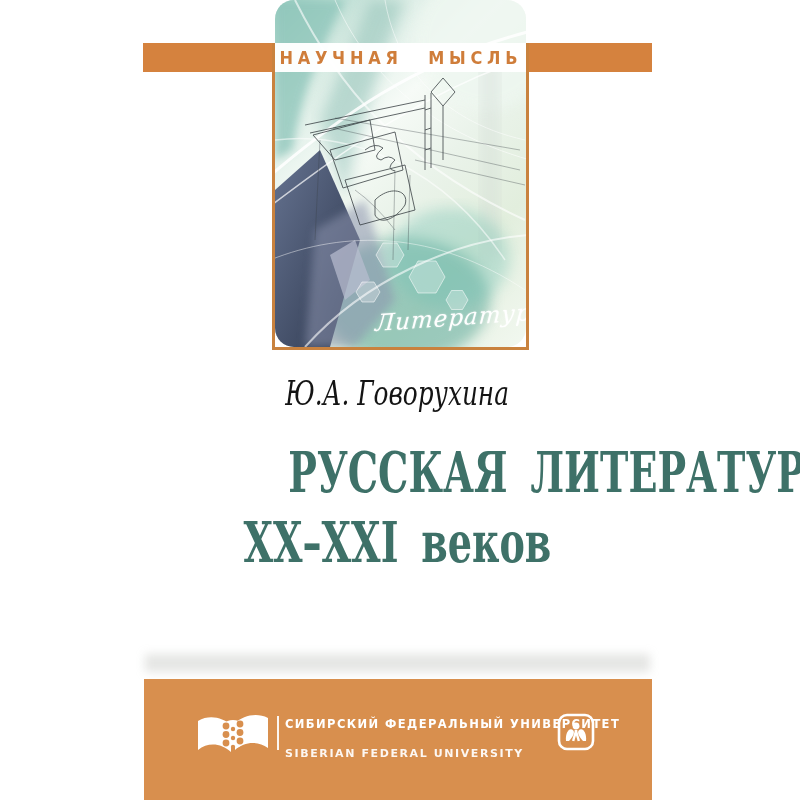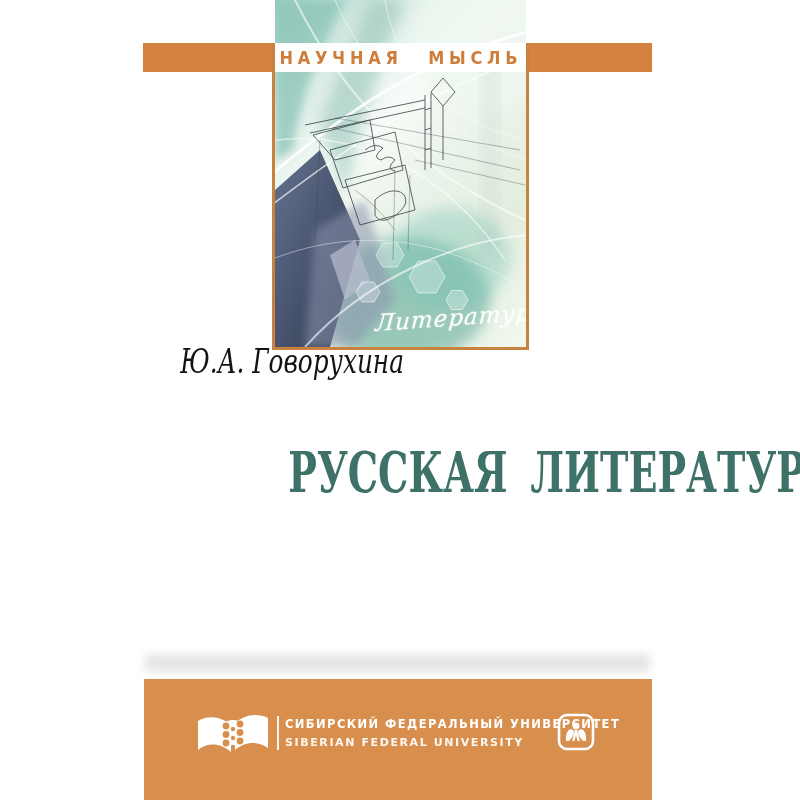--- a/index.html
+++ b/index.html
@@ -6,61 +6,61 @@
   .stage{position:relative;width:800px;height:800px;background:#ffffff;overflow:hidden;
          font-family:"DejaVu Sans",sans-serif;}
 
   
   .band{position:absolute;top:43px;height:29px;background:#d5823e;}
   .band-left{left:143px;width:132px;}
   .band-right{left:529px;width:123px;}
 
   
   .art{position:absolute;left:275px;top:0;width:251px;height:347px;overflow:hidden;
-       background:linear-gradient(135deg,#9ccec2 0%,#d9ece4 20%,#f7fbf7 38%,#eaf3ea 55%,#e2eedd 75%,#f2f8f0 100%);}
+       background:linear-gradient(135deg,#9ccec2 0%,#d9ece4 20%,#f7fbf7 38%,#eaf3ea 55%,#e2eedd 75%,#f2f8f0 100%);border-radius:19px;}
   .art svg{position:absolute;left:0;top:0;}
   .edge{position:absolute;background:#c9823e;}
   .edge-left{left:272px;top:43px;width:3px;height:307px;}
   .edge-right{left:526px;top:43px;width:3px;height:307px;}
   .edge-bottom{left:272px;top:347px;width:257px;height:3px;}
 
   
   .series-strip{position:absolute;left:0;right:0;top:43px;height:29px;background:rgba(255,255,255,.97);
                 display:flex;align-items:center;justify-content:center;z-index:5;}
   .series-strip span{color:#cf7d3a;font-weight:bold;font-size:17px;letter-spacing:5px;word-spacing:16px;
                      white-space:nowrap;transform:scaleX(.95);font-family:"DejaVu Sans",sans-serif;}
 
   
   .signature{position:absolute;left:100px;top:304px;z-index:4;color:#ffffff;
              font-family:"DejaVu Serif",serif;font-style:italic;font-size:23px;letter-spacing:1px;
              transform:rotate(-4deg) skewX(-8deg);text-shadow:0 0 2px rgba(255,255,255,.55);white-space:nowrap;}
 
   
-  .author{position:absolute;left:143px;width:509px;top:342px;text-align:left;}
+  .author{position:absolute;left:143px;width:509px;top:374px;text-align:center;}
   .author span{display:inline-block;font-family:"DejaVu Serif",serif;font-style:italic;font-size:33px;
                color:#141414;transform:scaleX(.75);white-space:nowrap;}
 
   
   .title{position:absolute;left:143px;width:509px;top:437px;text-align:center;}
   .t-line{height:70px;line-height:70px;white-space:nowrap;}
   .t-line span{display:inline-block;font-family:"DejaVu Serif",serif;font-weight:bold;font-size:56px;
                color:#3e7168;transform:scaleX(.68);word-spacing:14px;white-space:nowrap;}
 
   
   .streak{position:absolute;left:145px;top:654px;width:505px;height:18px;
           background:rgba(160,166,158,.28);filter:blur(5px);}
 
   
   .pub-band{position:absolute;left:144px;top:679px;width:508px;height:121px;
             background:#d88f4e;border-bottom:2px solid #c8813f;}
   .sfu-logo{position:absolute;left:52px;top:32px;}
   .logo-divider{position:absolute;left:133px;top:37px;width:2px;height:34px;background:rgba(255,255,255,.92);}
   .uni-text{position:absolute;left:141px;top:38px;color:#ffffff;}
   .uni-ru{font-size:11.5px;font-weight:bold;letter-spacing:1.4px;white-space:nowrap;}
-  .uni-en{margin-top:5px;font-size:11px;font-weight:bold;letter-spacing:1.6px;color:rgba(255,255,255,.93);white-space:nowrap;}
+  .uni-en{margin-top:16px;font-size:11px;font-weight:bold;letter-spacing:1.6px;color:rgba(255,255,255,.93);white-space:nowrap;}
   .infra-logo{position:absolute;left:413px;top:34px;}
 </style>
 </head>
 <body>
 
 <div class="stage">
 
   <div class="band band-left"></div>
   <div class="band band-right"></div>
 
@@ -145,20 +145,21 @@
   <div class="edge edge-left"></div>
   <div class="edge edge-right"></div>
   <div class="edge edge-bottom"></div>
 
   <div class="author">
     <span>Ю.А. Говорухина</span>
   </div>
 
   <div class="title">
     <div class="t-line"><span>РУССКАЯ ЛИТЕРАТУРНАЯ</span></div>
+    <div class="t-line"><span>XX–XXI веков</span></div>
   </div>
 
   <div class="streak"></div>
 
   <div class="pub-band">
     <svg class="sfu-logo" width="74" height="46" viewBox="0 0 74 46">
       <path d="M2,10 C14,3 27,7 35,14 L35,41 C25,32 12,31 2,39 Z" fill="#ffffff"></path>
       <path d="M72,7 C60,1 47,5 39,12 L39,39 C49,30 62,30 72,37 Z" fill="#ffffff"></path>
       <circle cx="37" cy="23" r="14" fill="#ffffff"></circle>
       <g fill="#d88f4e">

